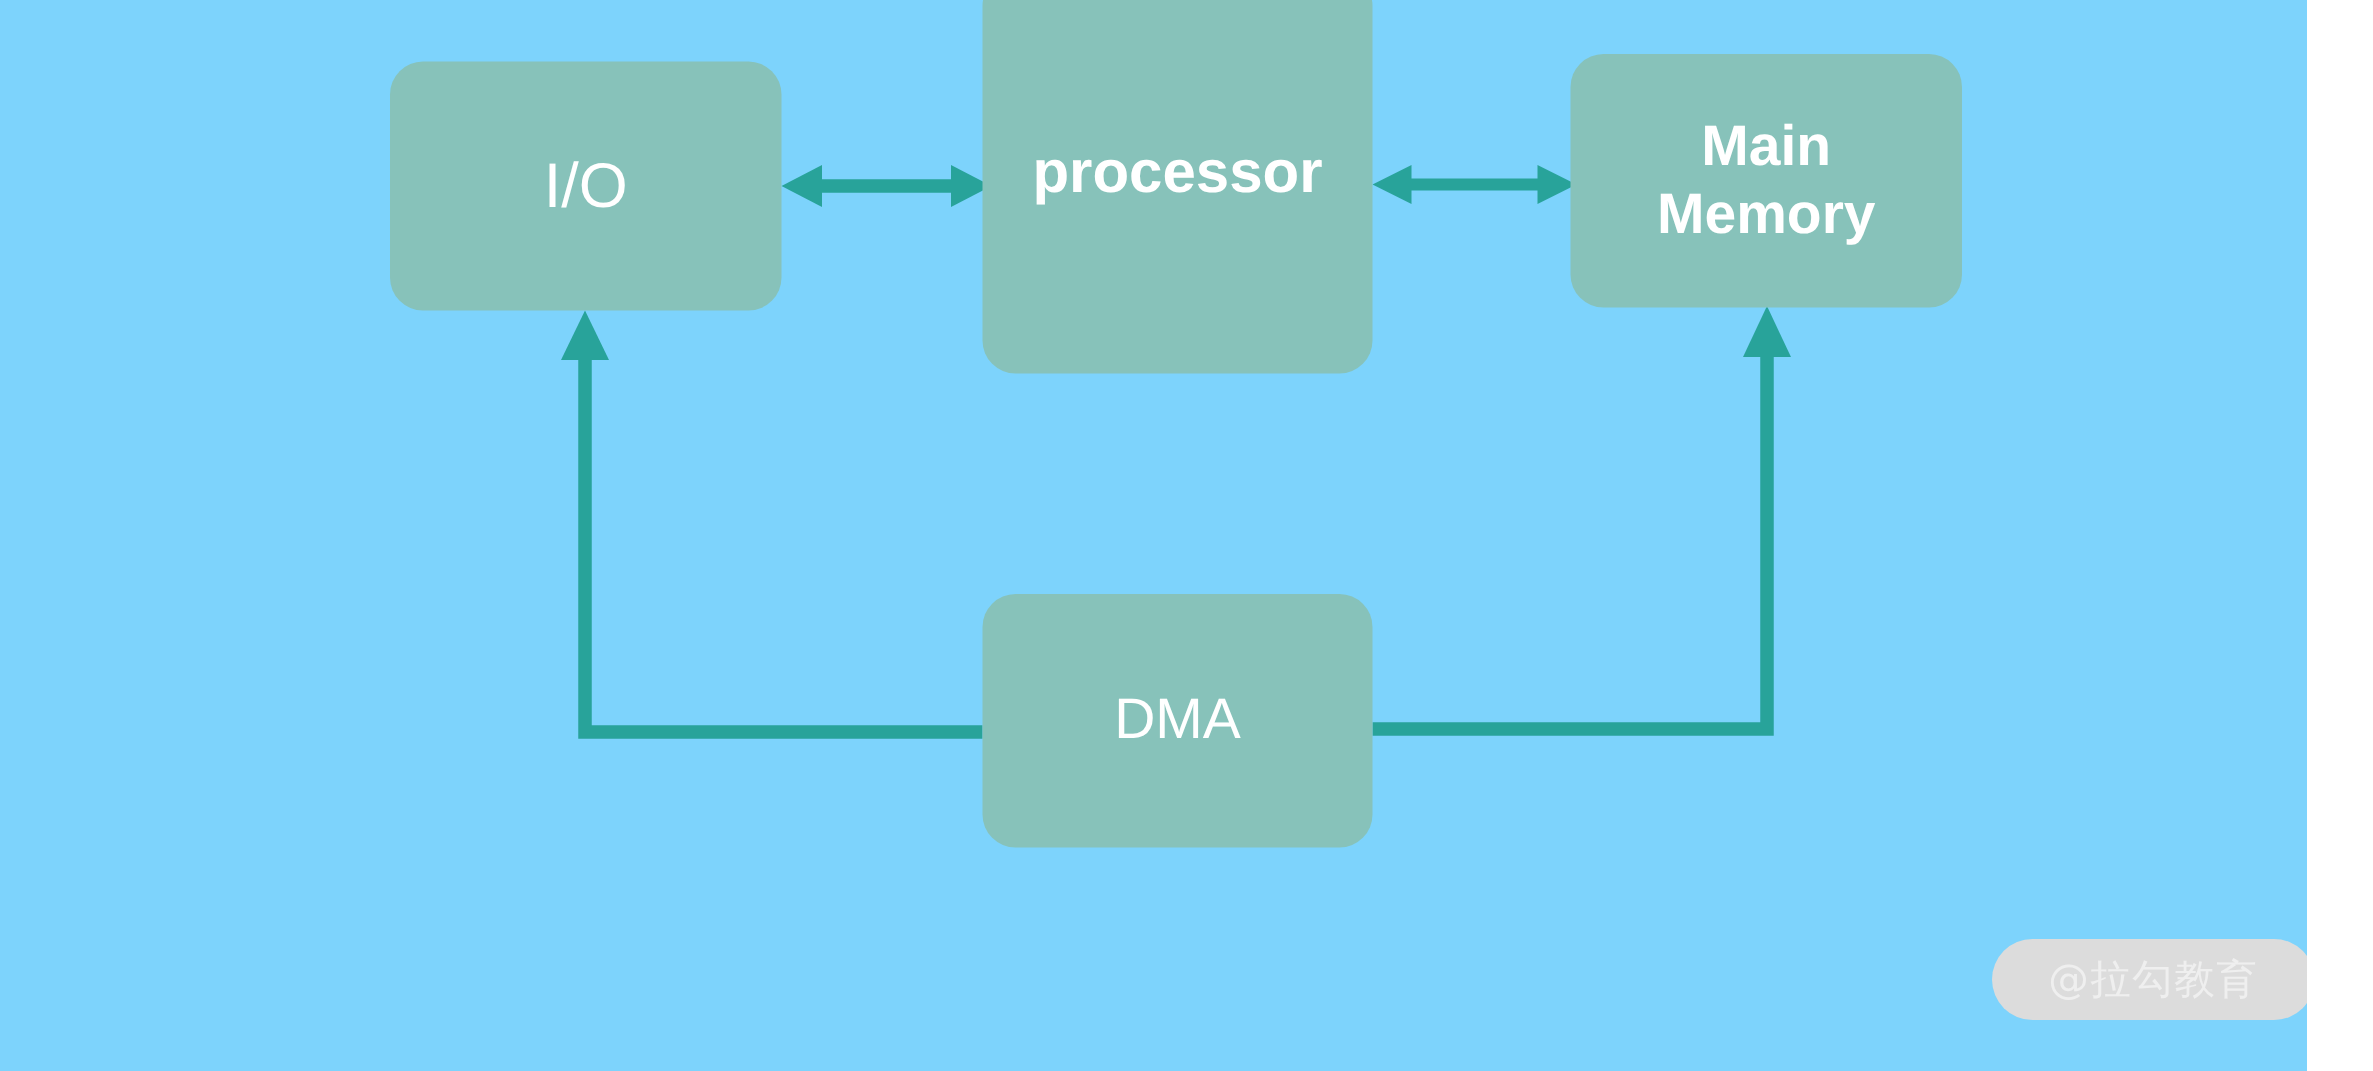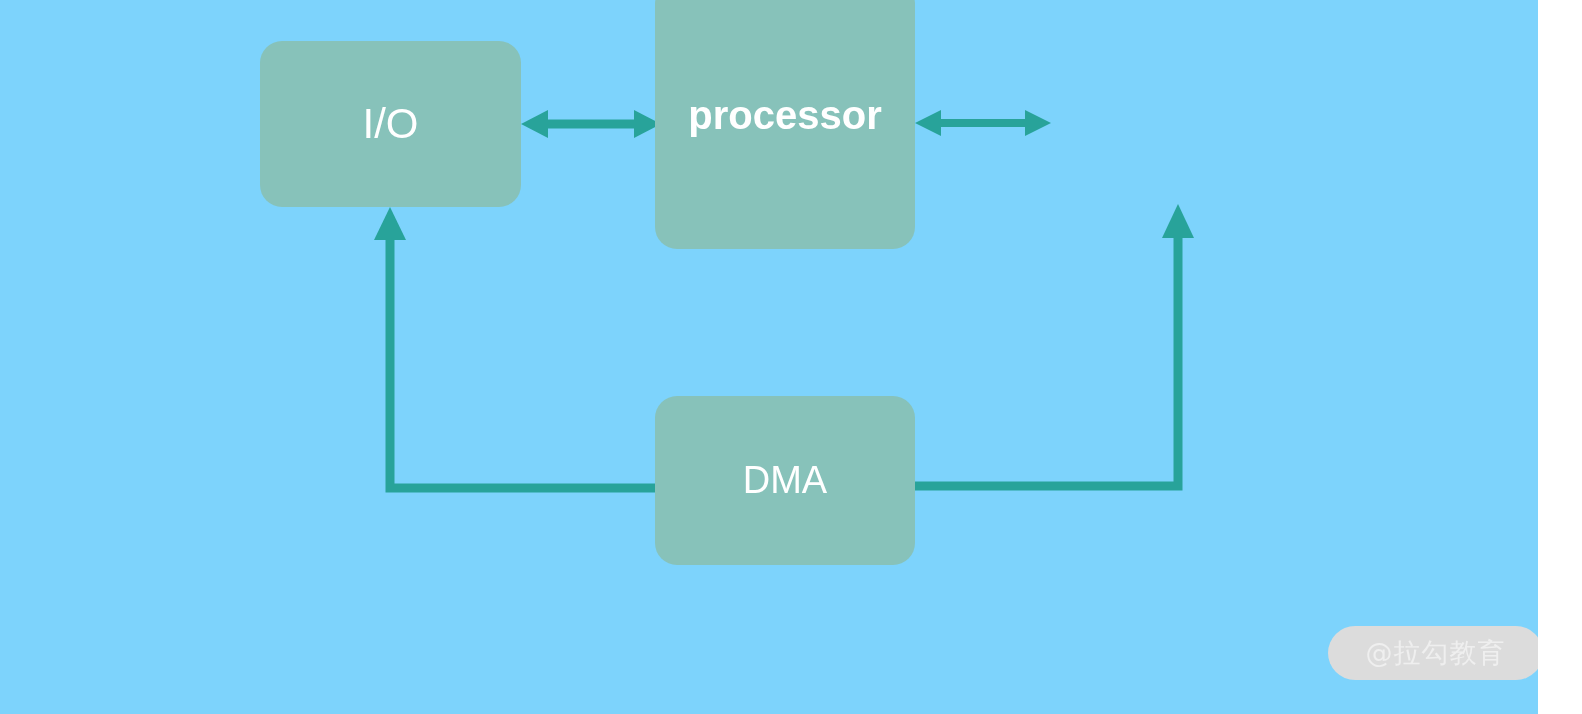--- a/index.html
+++ b/index.html
@@ -124,20 +124,24 @@
   </svg>
 
   <div class="node" id="node-io">
     <span class="node-label">I/O</span>
   </div>
 
   <div class="node" id="node-processor">
     <span class="node-label">processor</span>
   </div>
 
+  <div class="node" id="node-main-memory">
+    <span class="node-label">Main
+Memory</span>
+  </div>
 
   <div class="node" id="node-dma">
     <span class="node-label">DMA</span>
   </div>
 
   <div id="watermark">
     <span>@拉勾教育</span>
   </div>
 
 </div>

